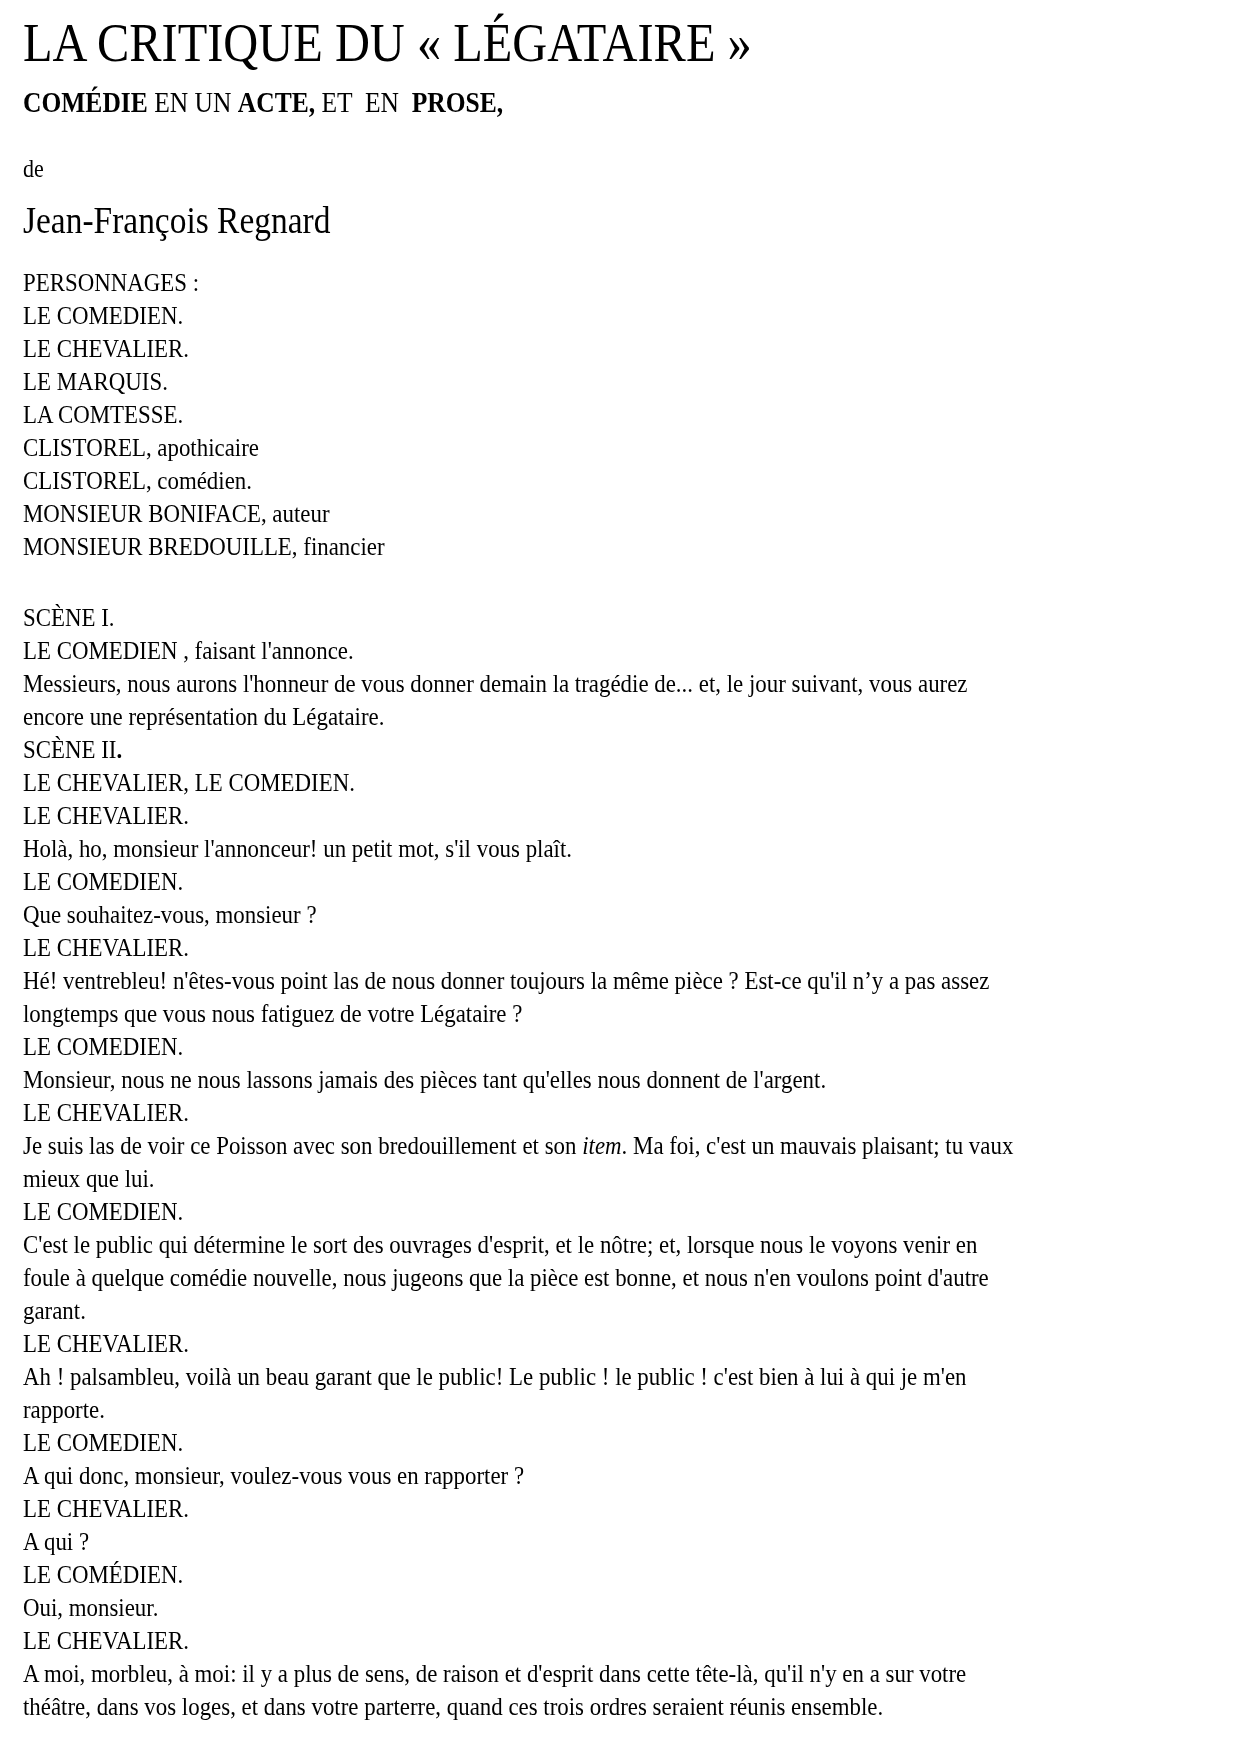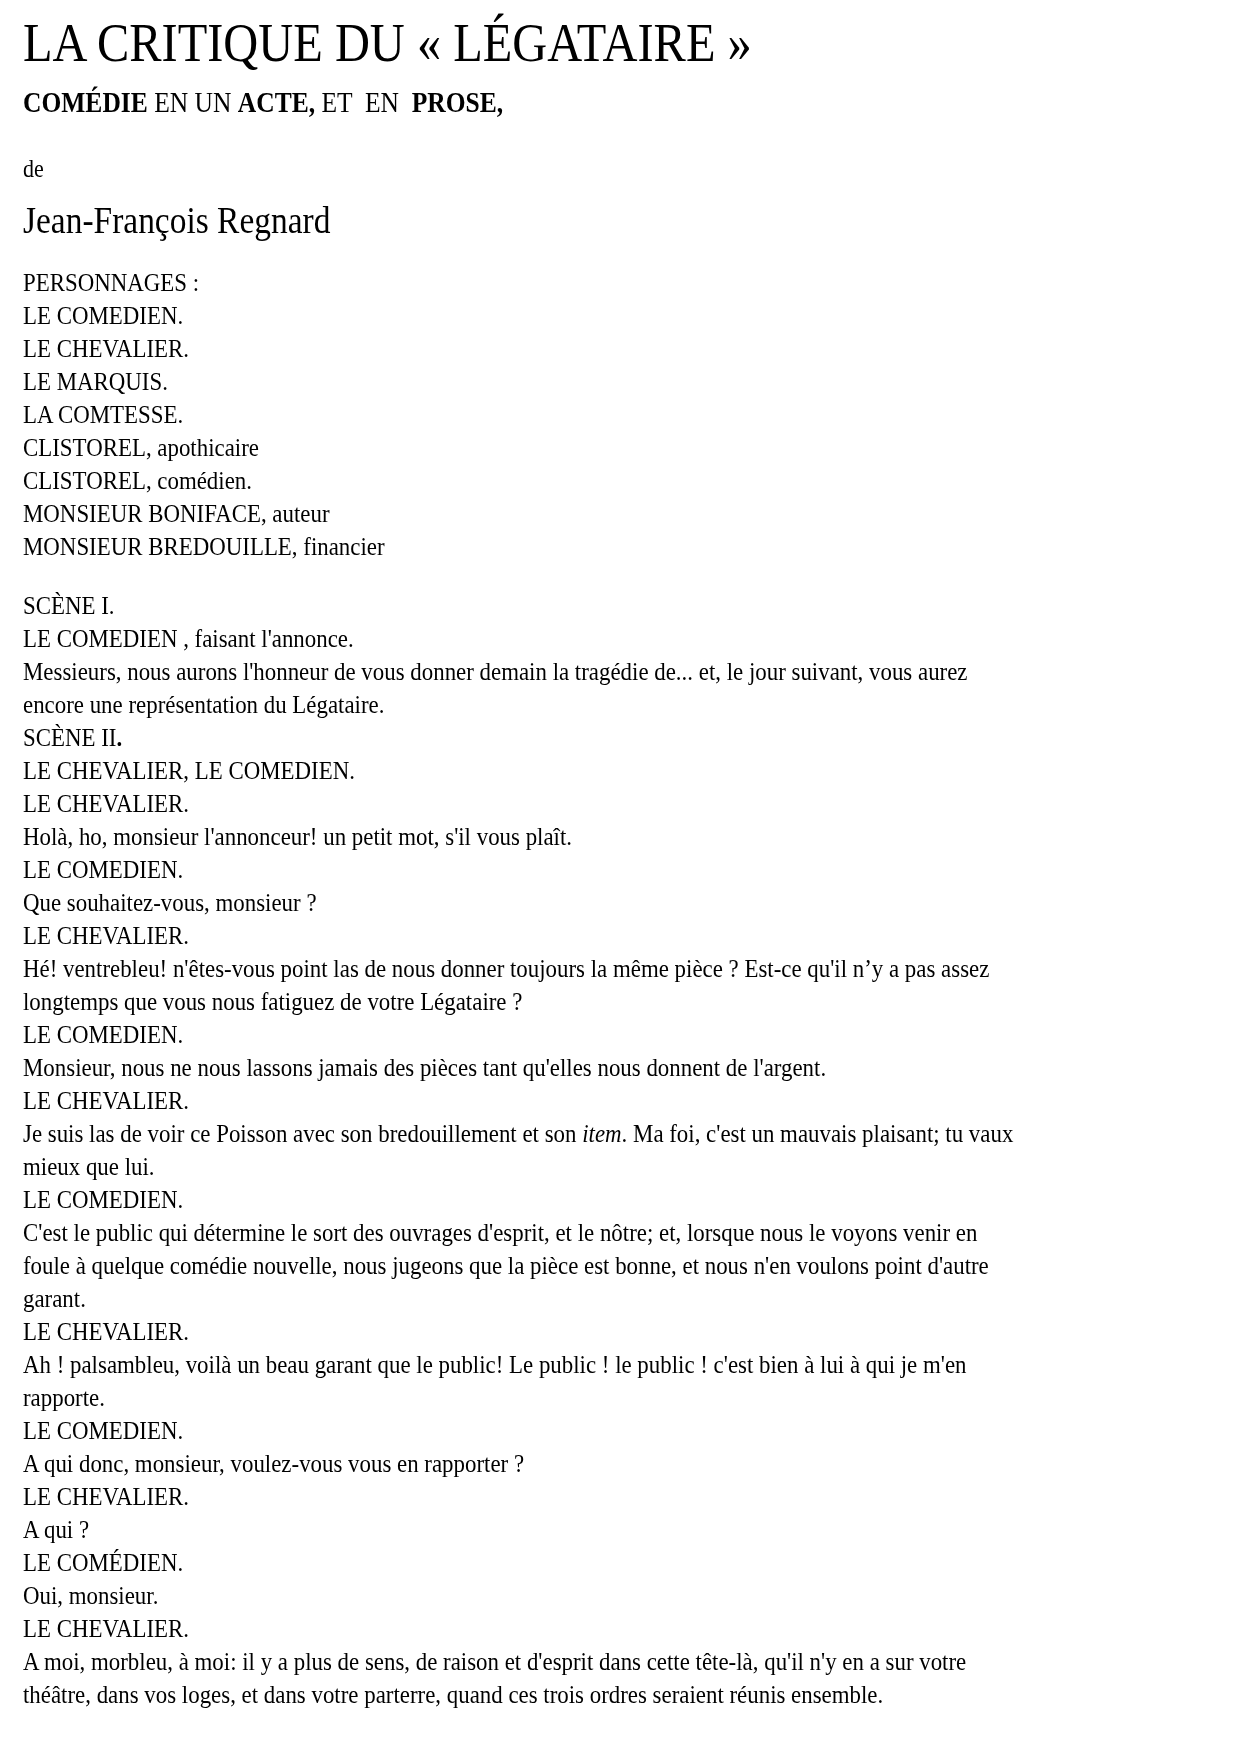--- a/index.html
+++ b/index.html
@@ -40,21 +40,21 @@
   .author {
     font-size: 38px;
     font-weight: 400;
     line-height: 44px;
     margin: 14px 0 0 0;
   }
   .cast {
     margin-top: 24px;
   }
   .script {
-    margin-top: 26px;
+    margin-top: 38px;
   }
   .line {
     font-size: 26px;
     line-height: 33px;
   }
   .b { font-weight: bold; }
   .i { font-style: italic; }
 </style>
 </head>
 <body>

